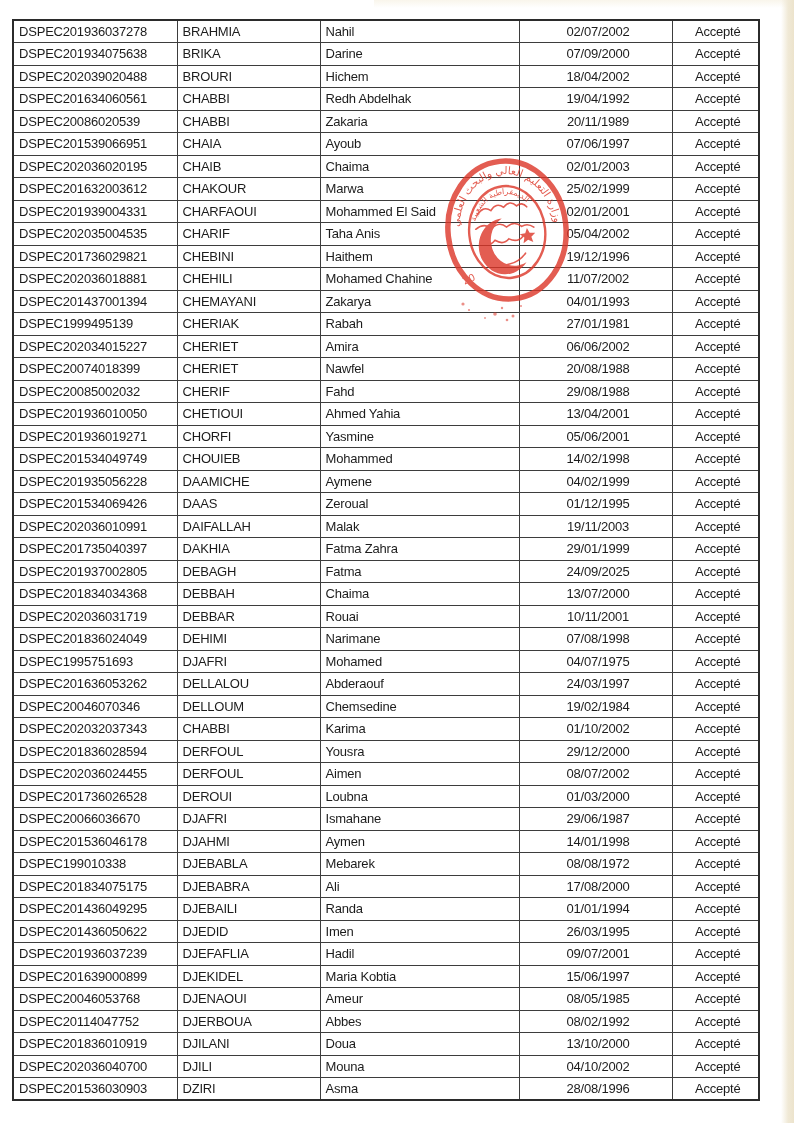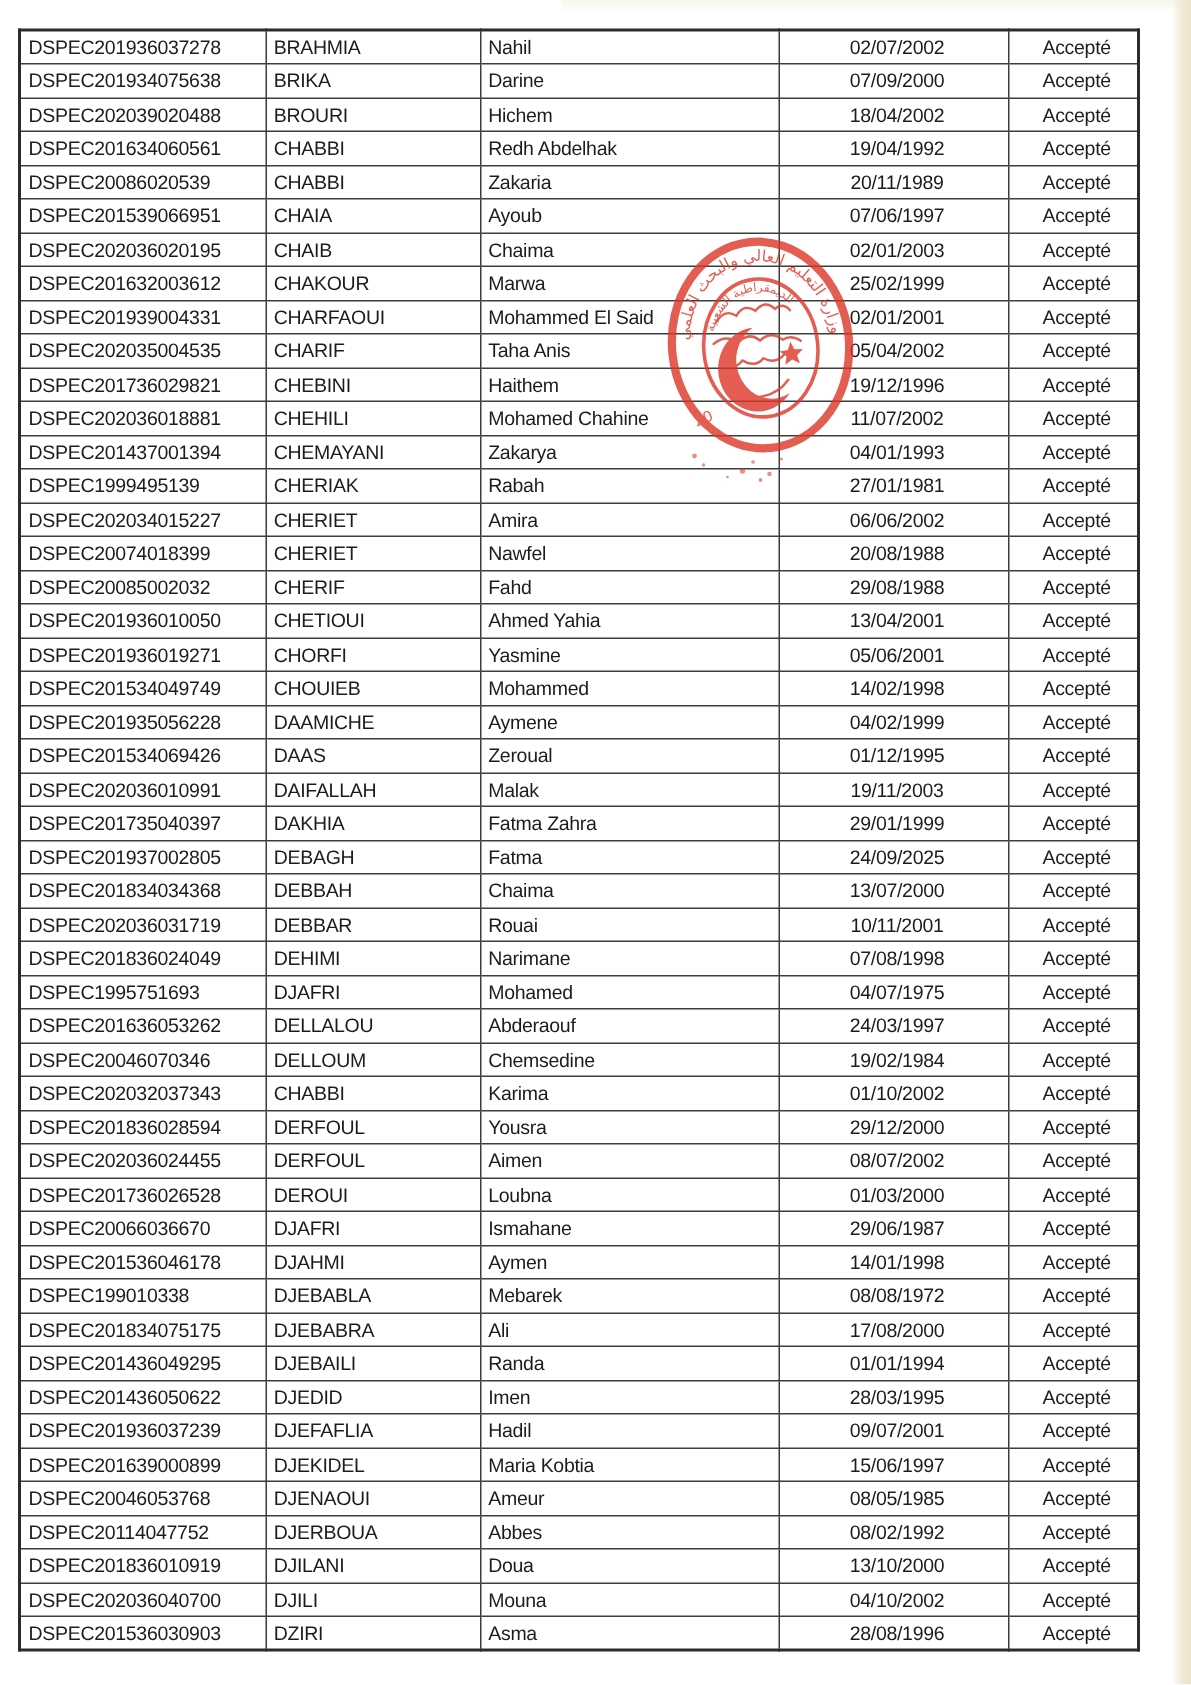--- a/index.html
+++ b/index.html
@@ -353,21 +353,21 @@
         <td>DSPEC201436049295</td>
         <td>DJEBAILI</td>
         <td>Randa</td>
         <td class="center">01/01/1994</td>
         <td class="center">Accepté</td>
       </tr>
       <tr>
         <td>DSPEC201436050622</td>
         <td>DJEDID</td>
         <td>Imen</td>
-        <td class="center">28/03/1995</td>
+        <td class="center">26/03/1995</td>
         <td class="center">Accepté</td>
       </tr>
       <tr>
         <td>DSPEC201936037239</td>
         <td>DJEFAFLIA</td>
         <td>Hadil</td>
         <td class="center">09/07/2001</td>
         <td class="center">Accepté</td>
       </tr>
       <tr>

